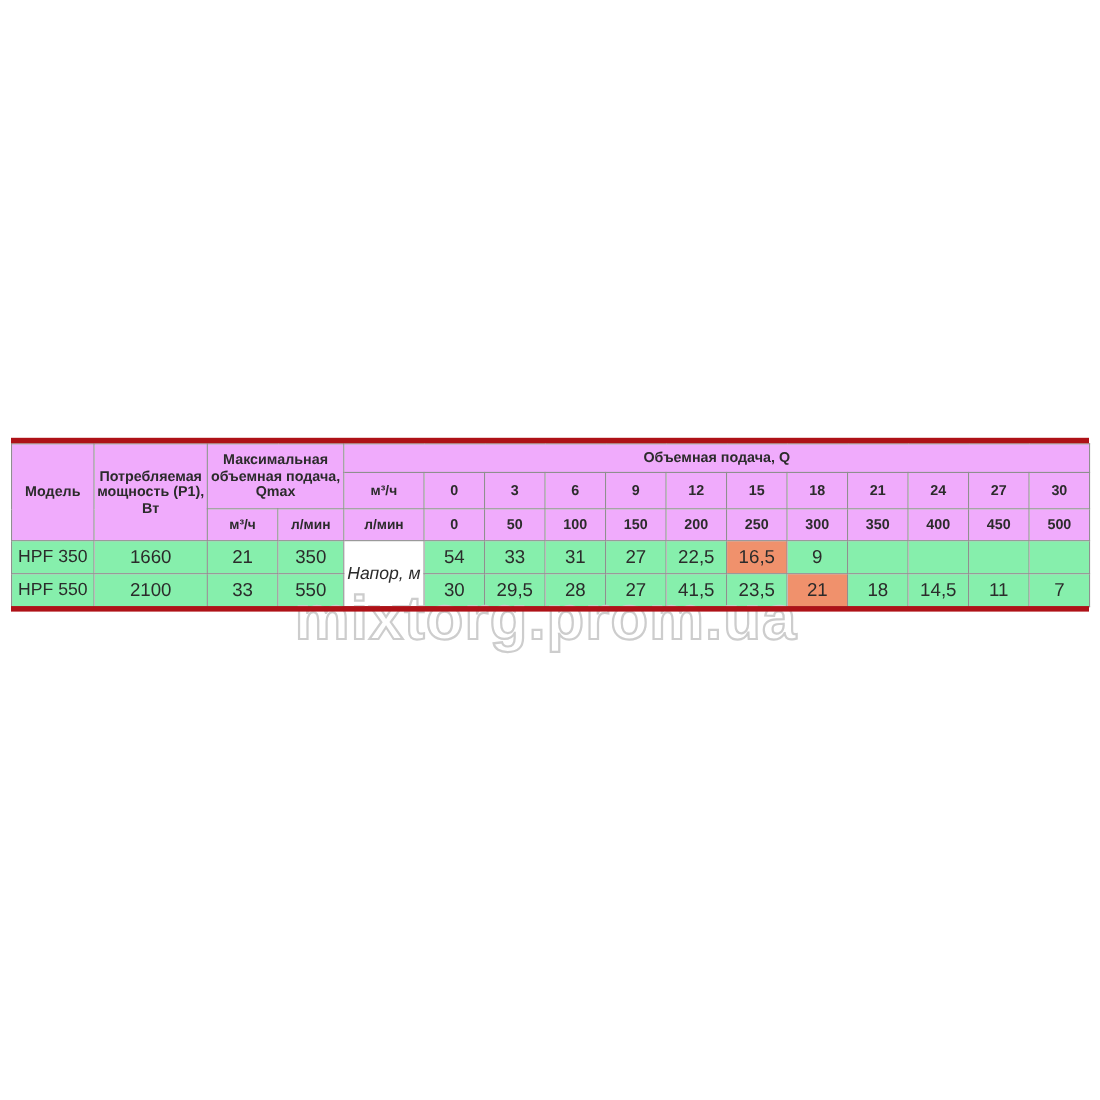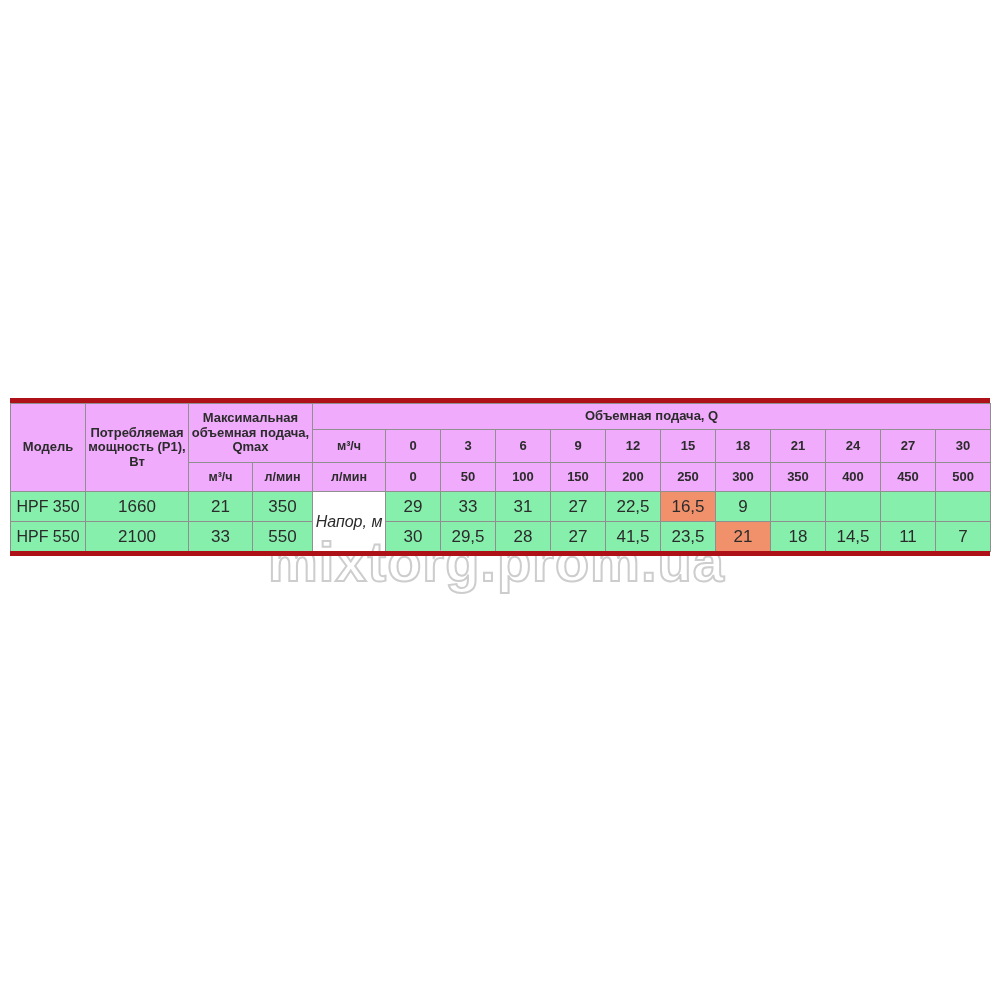--- a/index.html
+++ b/index.html
@@ -163,21 +163,21 @@
       <td class="th">400</td>
       <td class="th">450</td>
       <td class="th">500</td>
     </tr>
     <tr class="dr">
       <td class="data model">HPF 350</td>
       <td class="data">1660</td>
       <td class="data">21</td>
       <td class="data">350</td>
       <td class="headlbl" rowspan="2">Напор, м</td>
-      <td class="data">29</td>
+      <td class="data">54</td>
       <td class="data">33</td>
       <td class="data">31</td>
       <td class="data">27</td>
       <td class="data">22,5</td>
       <td class="data hl">16,5</td>
       <td class="data">9</td>
       <td class="data"></td>
       <td class="data"></td>
       <td class="data"></td>
       <td class="data"></td>

